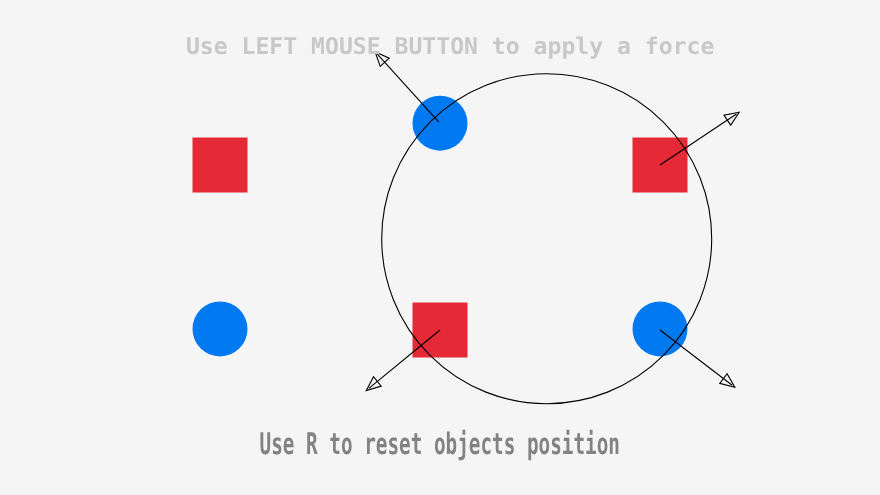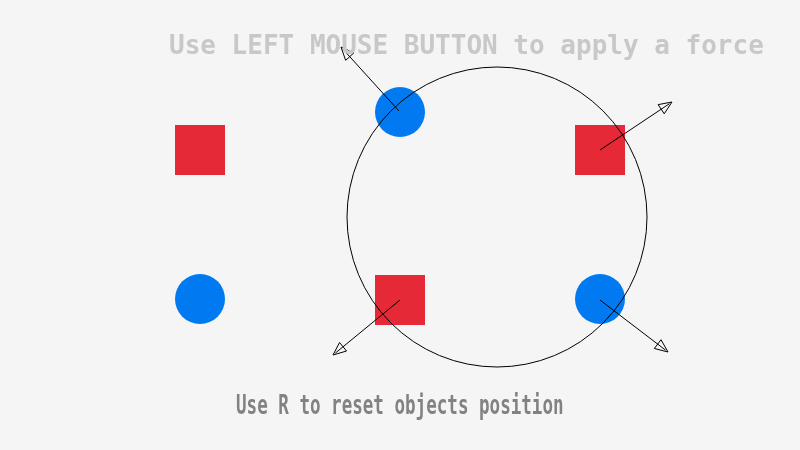--- a/index.html
+++ b/index.html
@@ -11,21 +11,21 @@
     overflow: hidden;
   }
   .stage svg { position: absolute; left: 0; top: 0; }
   .msg {
     position: absolute;
     font-weight: bold;
     line-height: 1;
     white-space: pre;
     letter-spacing: 0;
   }
-  .msg.top { font-size: 26px; }
+  .msg.top { font-size: 21px; }
   .msg.bottom {
     font-size: 27px;
     transform: scaleX(0.65);
     transform-origin: 0 0;
   }
 </style>
 </head>
 <body style="background: rgb(245, 245, 245);">
 
 <div class="stage" id="stage" style="background: rgb(245, 245, 245); width: 800px; height: 450px;">

